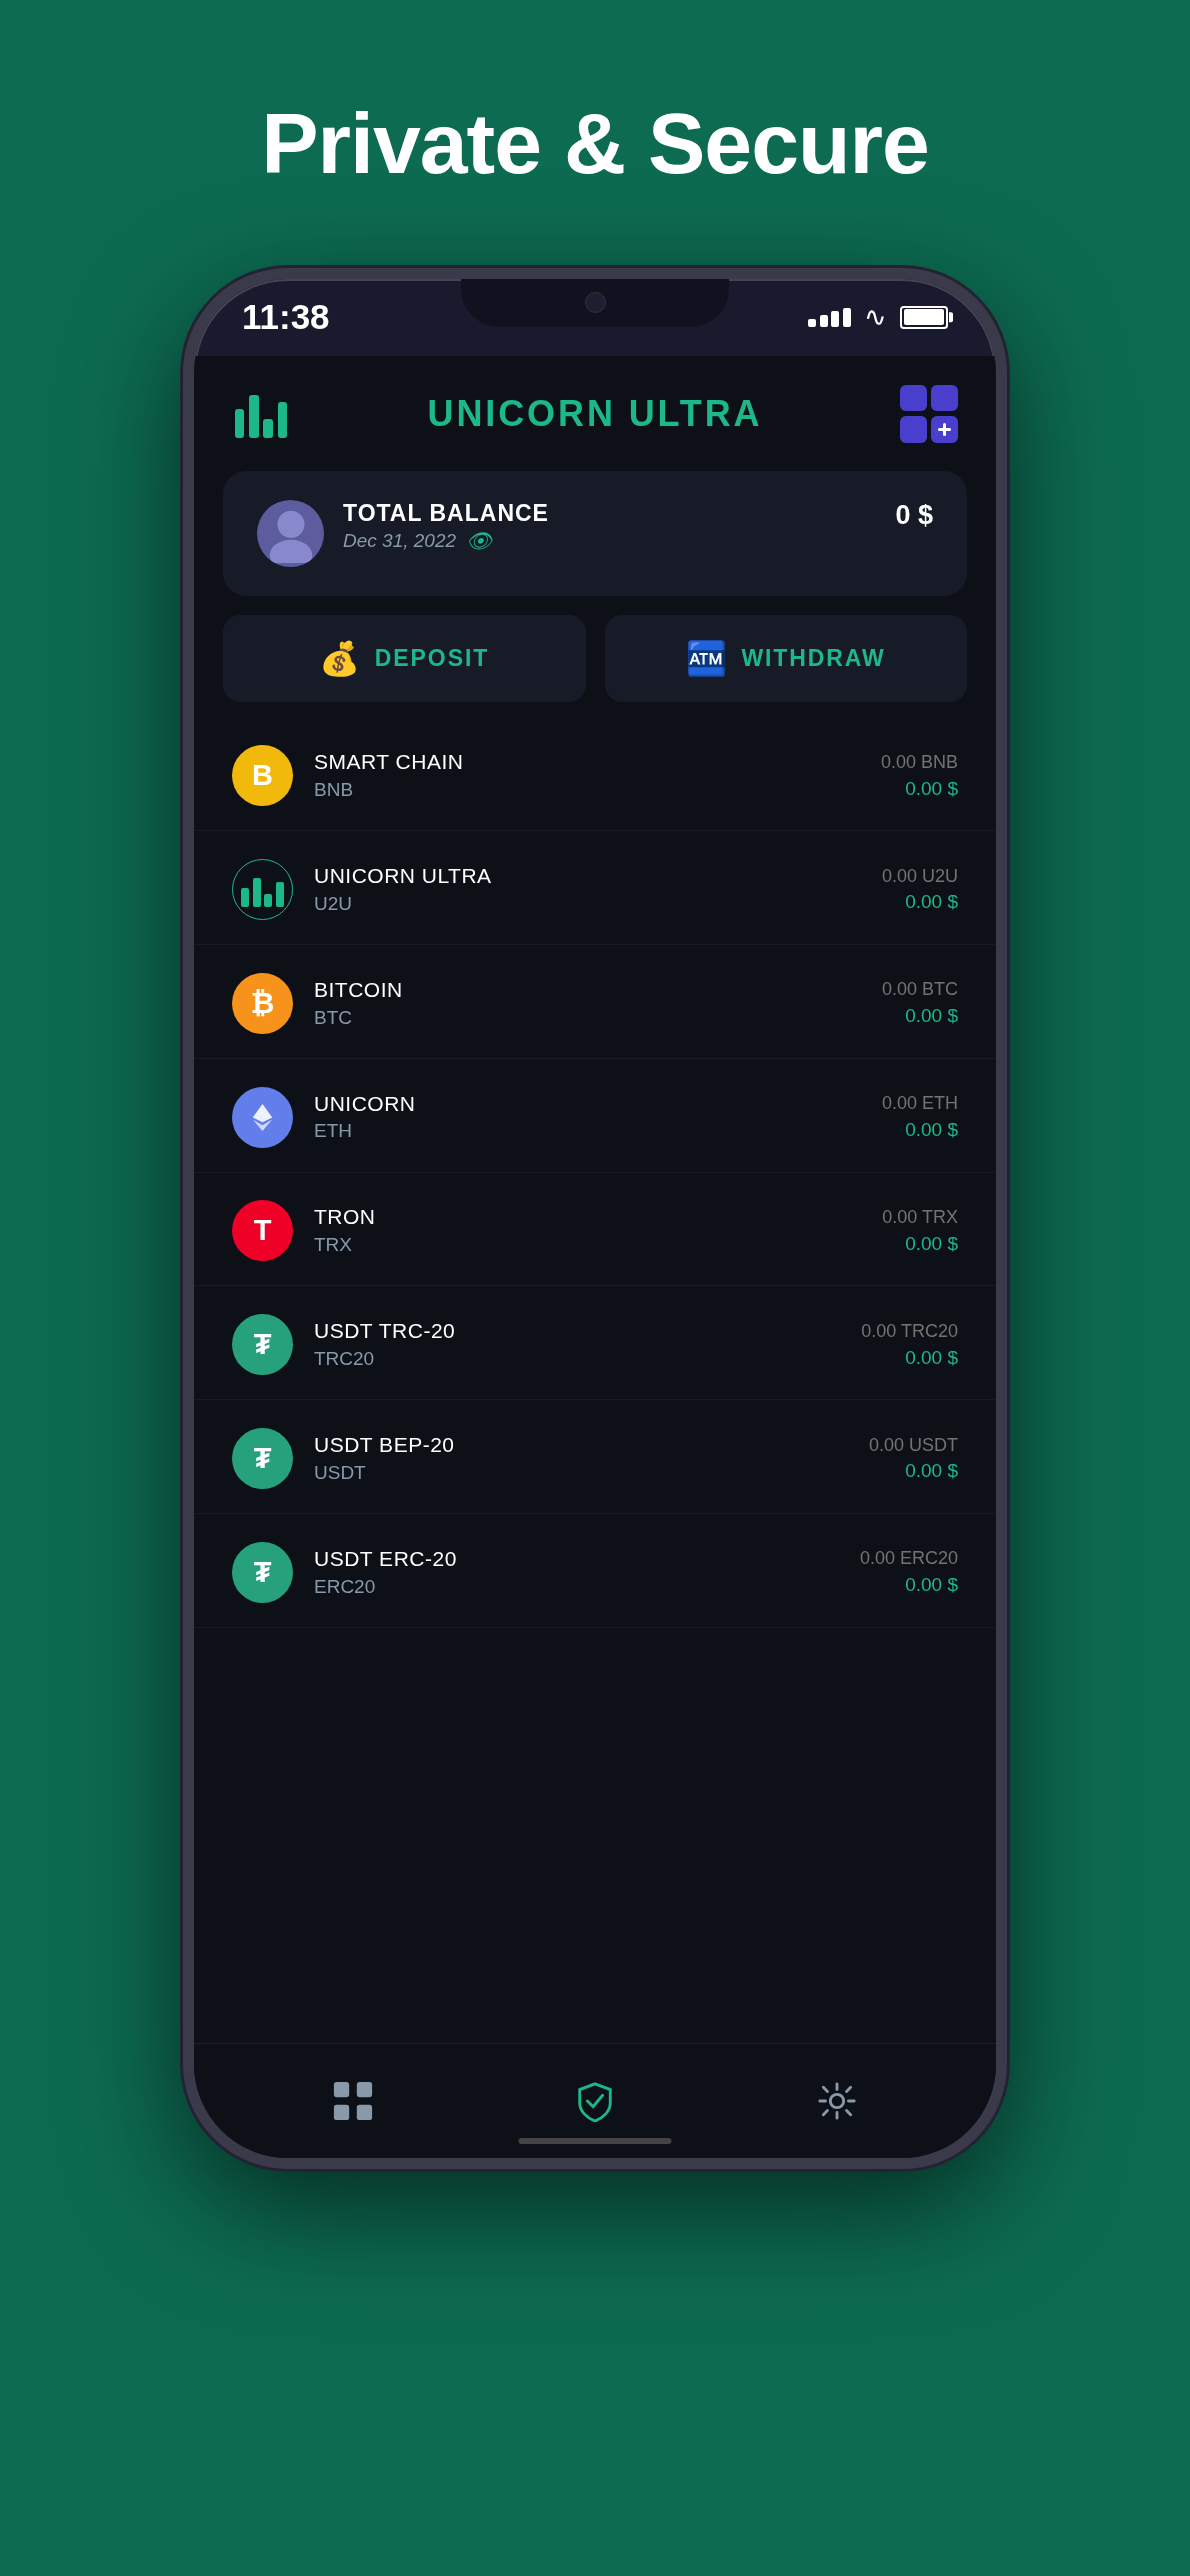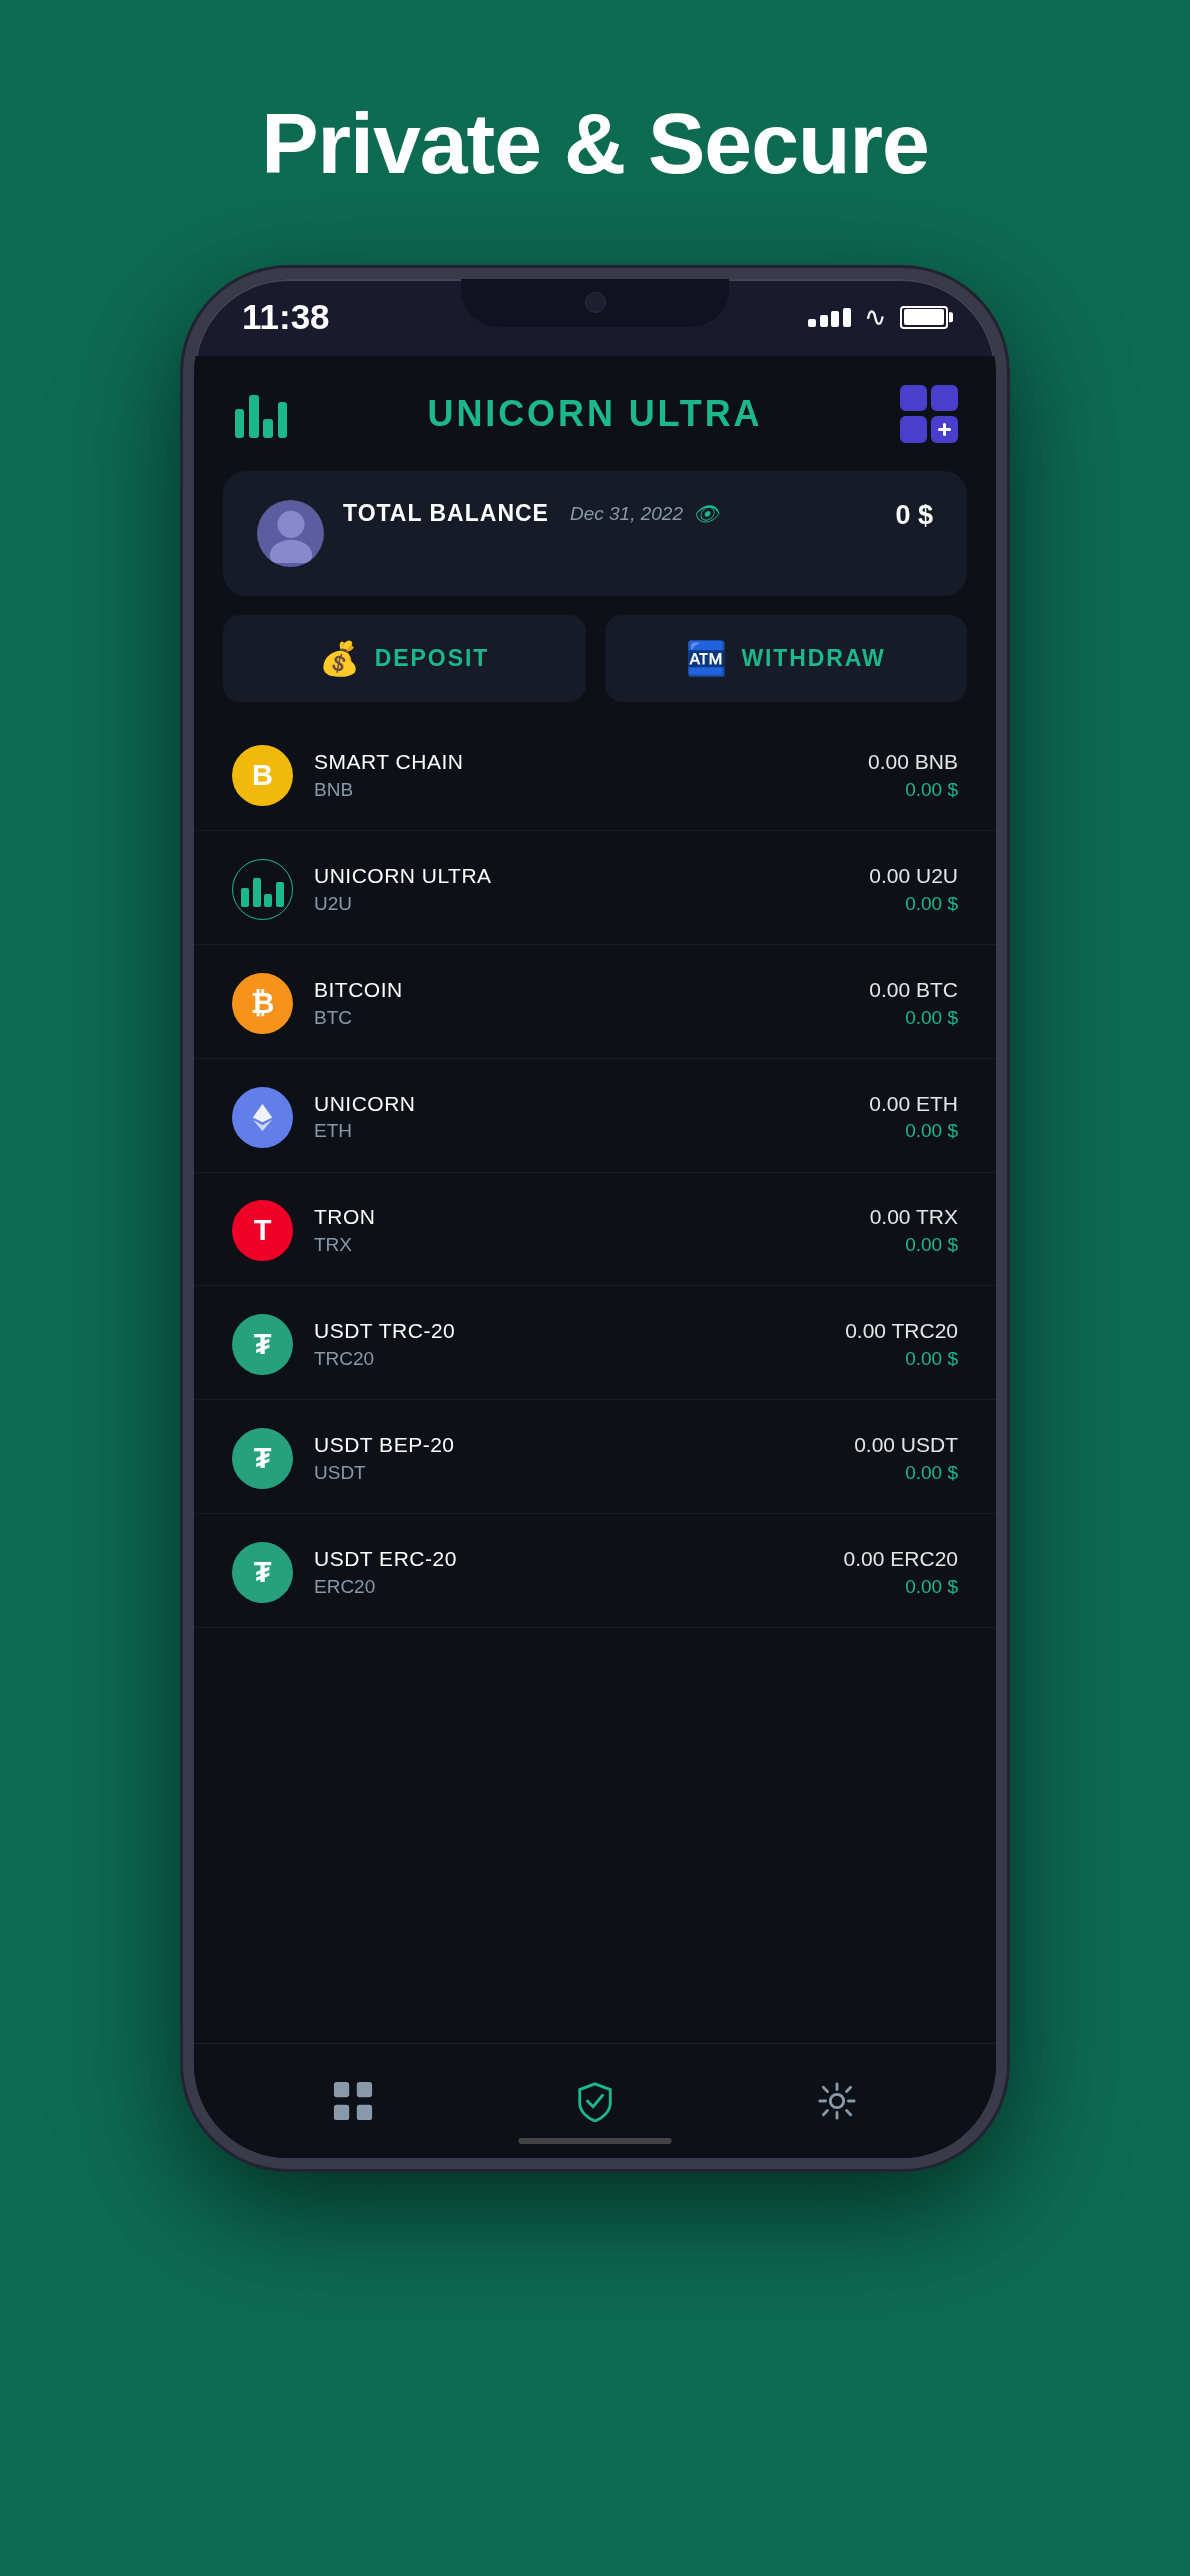--- a/index.html
+++ b/index.html
@@ -245,22 +245,22 @@
       background: #5c5c9e;
       display: flex;
       align-items: center;
       justify-content: center;
       font-size: 35px;
       overflow: hidden;
     }
 
     .balance-info {
       display: flex;
-      flex-direction: row;
-      gap: 21px;
+      flex-direction: column;
+      gap: 2px;
     }
 
     .balance-label {
       color: #ffffff;
       font-size: 23px;
       font-weight: 700;
       letter-spacing: 1px;
     }
 
     .balance-date {
@@ -366,22 +366,22 @@
     .coin-symbol {
       color: #8899aa;
       font-size: 19px;
     }
 
     .coin-balance {
       text-align: right;
     }
 
     .coin-amount {
-      color: #e5e5e5;
-      font-size: 21px;
+      color: #737373;
+      font-size: 18px;
       font-weight: 500;
     }
 
     .coin-value {
       color: #1db88a;
       font-size: 19px;
       text-align: right;
       margin-top: 4.8px;
     }
 

